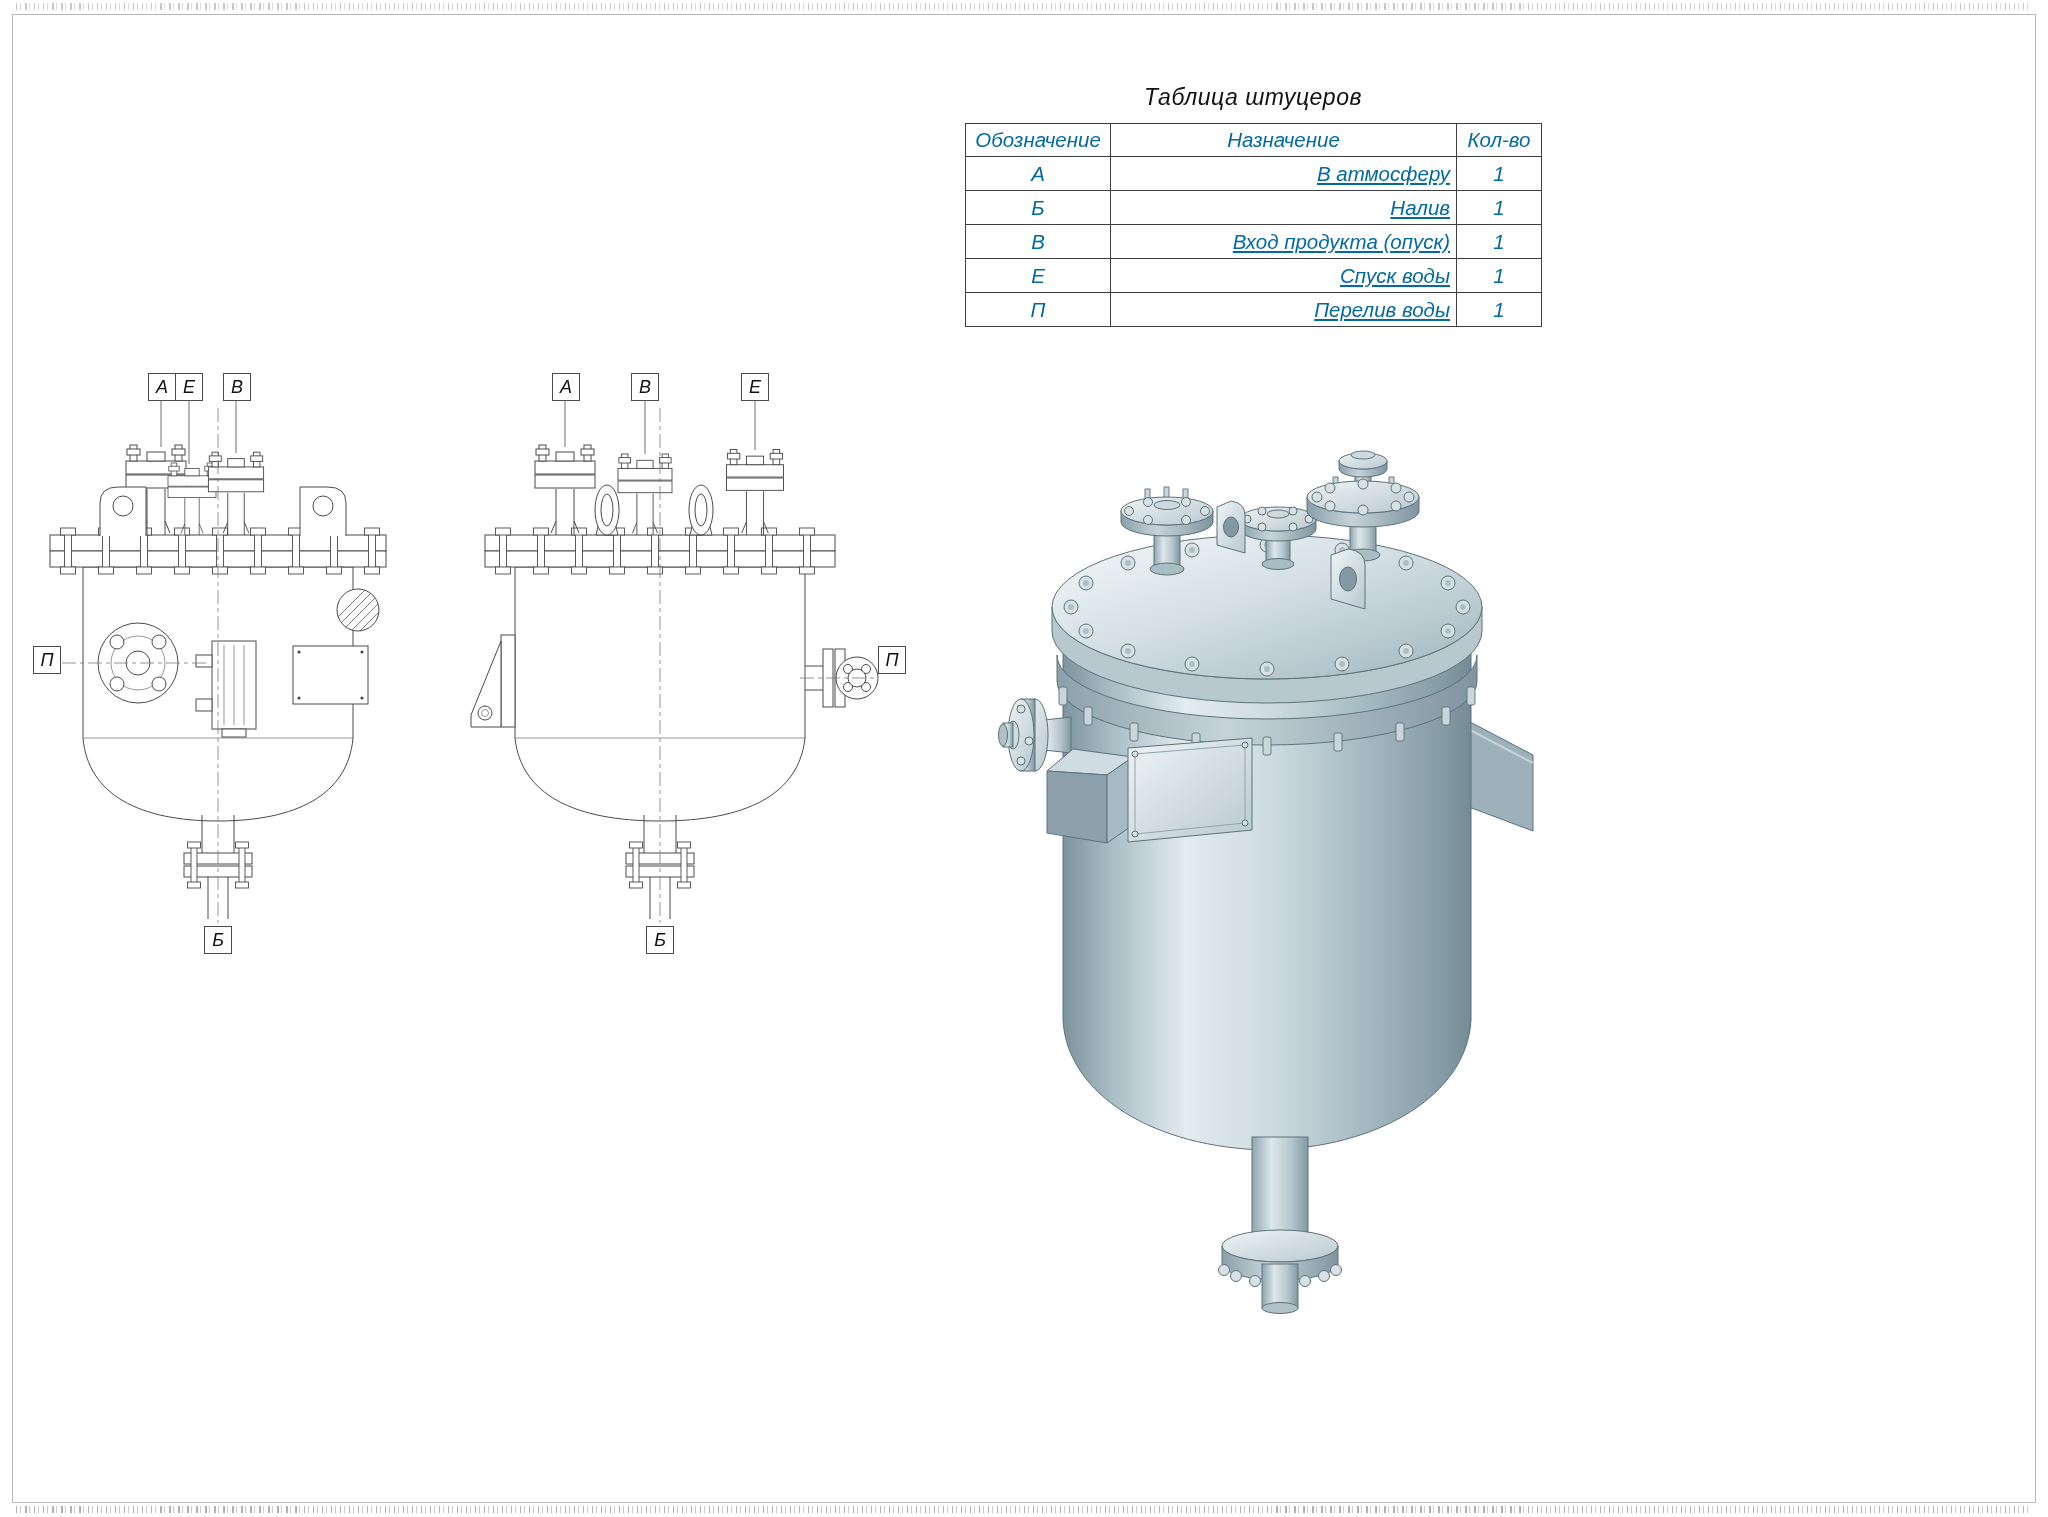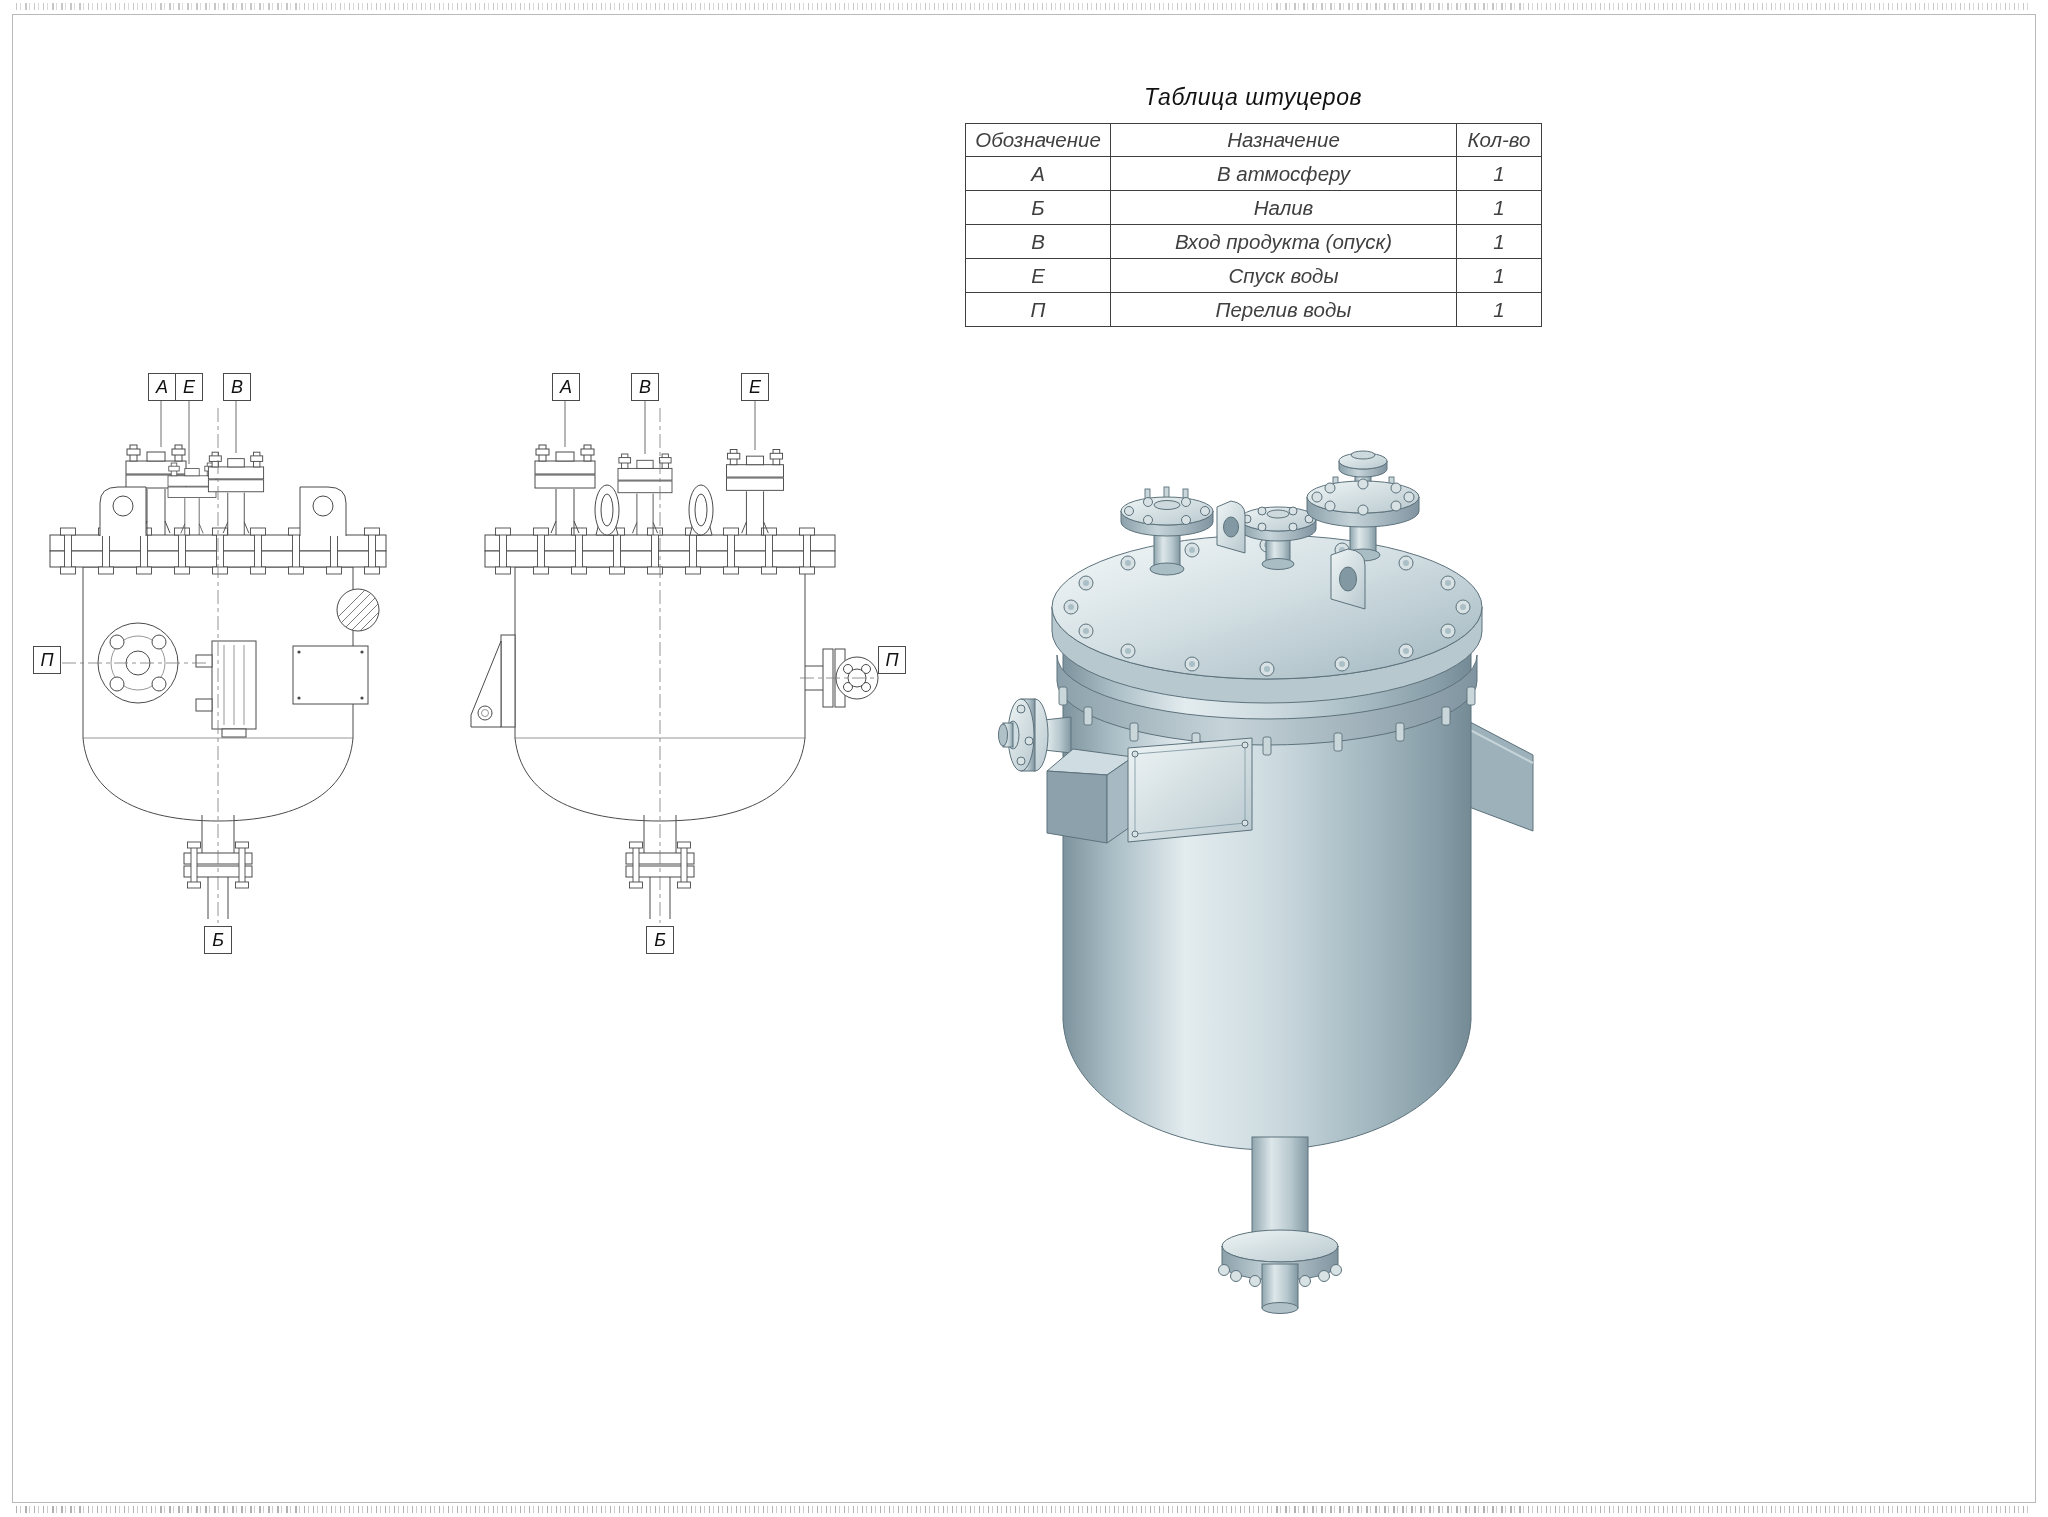--- a/index.html
+++ b/index.html
@@ -8,27 +8,27 @@
   .frame{position:absolute;left:12px;top:14px;right:12px;bottom:14px;
          border:1.5px solid #b9b9b9;}
   .micro{position:absolute;left:16px;right:16px;height:7px;opacity:.5;
          background:repeating-linear-gradient(90deg,#8f8f8f 0 1.5px,transparent 1.5px 4px,#b5b5b5 4px 5px,transparent 5px 9px);}
   .micro.top{top:3px;}
   .micro.bottom{bottom:4px;opacity:.7;}
 
   
   .table-block{position:absolute;left:965px;top:84px;width:576px;color:#111;}
   .table-title{text-align:center;font-style:italic;font-size:23px;margin-bottom:12px;letter-spacing:.5px;}
-  table.nozzles{border-collapse:collapse;width:100%;font-style:italic;font-size:20.5px;color:#404040;table-layout:fixed;}
+  table.nozzles{border-collapse:collapse;width:100%;font-style:italic;font-size:20.5px;color:#0369a1;table-layout:fixed;}
   table.nozzles th,table.nozzles td{border:1px solid #3f3f3f;font-weight:normal;padding:0 6px;}
   table.nozzles th{height:32px;text-align:center;}
   table.nozzles td{height:33px;}
   .cw1{width:145px;} .cw2{width:346px;} .cw3{width:85px;}
   td.ctr{text-align:center;}
-  td.lft{text-align:center;padding-left:18px;}
+  td.lft{text-align:right;padding-left:18px;text-decoration:underline;}
 
   
   .view{position:absolute;}
   .view.front{left:28px;top:363px;width:410px;height:610px;}
   .view.middle{left:455px;top:363px;width:470px;height:610px;}
   .view.iso{left:985px;top:415px;width:565px;height:925px;}
   .view svg{position:absolute;left:0;top:0;}
   .lbl{position:absolute;width:28px;height:28px;border:1.1px solid #4a4a4a;background:#fff;
        display:flex;align-items:center;justify-content:center;
        font-style:italic;font-size:18px;color:#111;box-sizing:border-box;}

